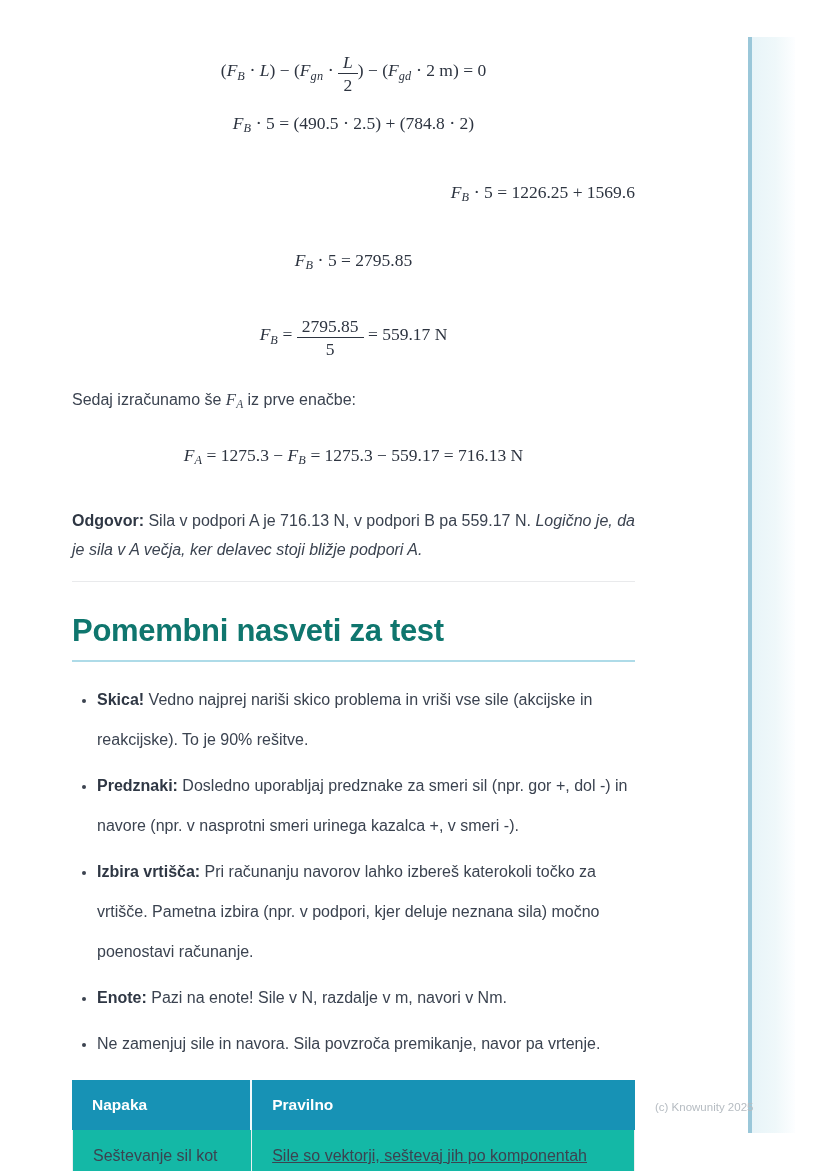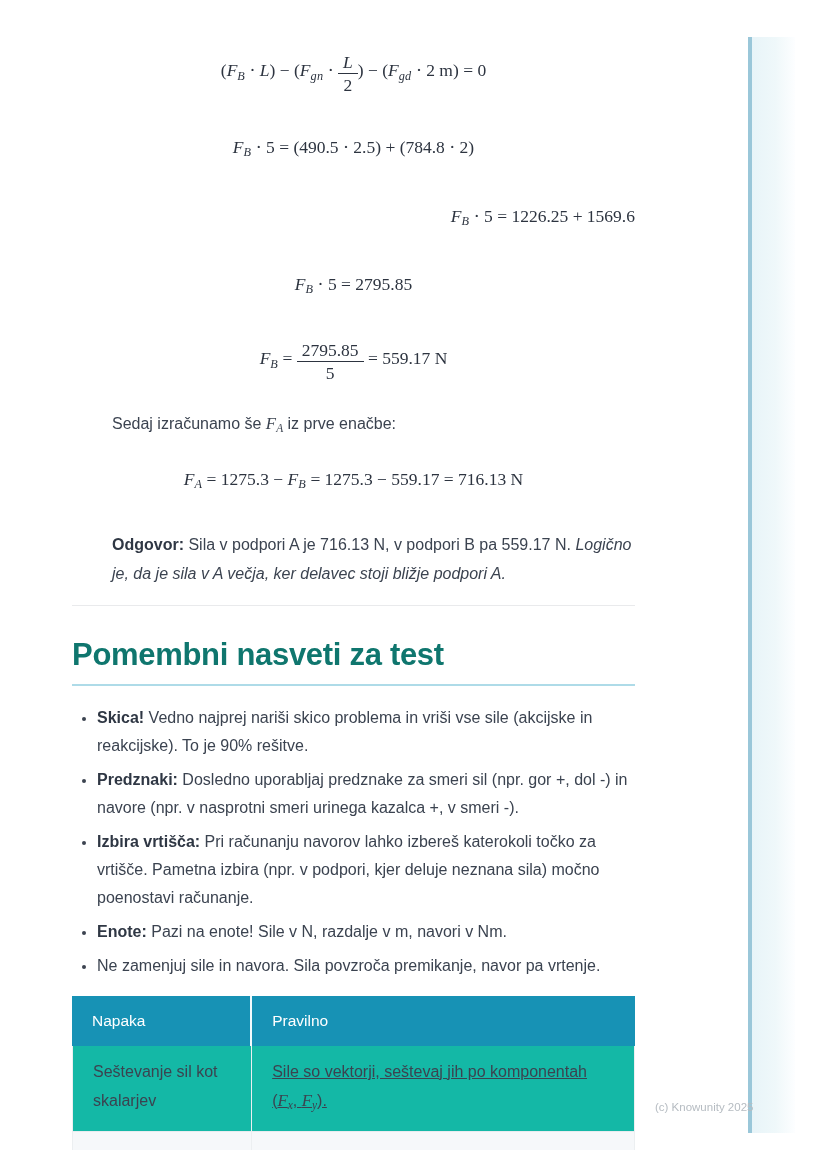--- a/index.html
+++ b/index.html
@@ -14,48 +14,48 @@
     font-size:17.5px; color:#2d3440; line-height:1.2; }
   .math-block span, .math-block sub { white-space:pre; }
   .mi { font-style:italic; }
   .mo { font-style:normal; }
   sub.ms { font-style:italic; font-size:0.7em; vertical-align:-0.28em; letter-spacing:0.02em; }
   .frac { display:inline-block; vertical-align:-0.85em; text-align:center; line-height:1.15; }
   .frac .num { display:block; padding:0 5px 1px; }
   .frac .den { display:block; border-top:1px solid #2d3440; padding:1px 5px 0; }
 
   .eq1 { margin-top:52px; }
-  .eq2 { margin-top:42px; }
+  .eq2 { margin-top:18px; }
   .eq3 { margin-top:46px;text-align:right; }
   .eq4 { margin-top:45px; }
   .eq5 { margin-top:42px; }
   .eq6 { margin-top:26px; }
 
   
-  .body-text { font-size:16px; line-height:29px; color:#3b4350;margin-left:40px; }
+  .body-text { font-size:16px; line-height:29px; color:#3b4350; }
   .p-compute { margin-top:26px; }
   .p-answer { margin-top:38px; }
   .p-answer strong { color:#2f3744; }
   .p-answer em { font-style:italic; }
   .imath { font-family:"Liberation Serif","DejaVu Serif",serif; font-style:italic; font-size:1.05em; }
   .imath sub { font-style:italic; font-size:0.68em; vertical-align:-0.25em; }
 
   hr.divider { border:none; border-top:1px solid #e9eaec; margin-top:17px; }
 
   h1.section-title { margin-top:31px; font-size:31px; font-weight:700; color:#0f766e;
     letter-spacing:-0.3px; padding-bottom:11px; border-bottom:2px solid #aedbe8; }
 
   ul.tips { margin-top:18px; padding-left:25px; list-style:disc; }
-  ul.tips li { font-size:16px; line-height:28px; margin-bottom:6px; color:#3b4350; }
+  ul.tips li { font-size:16px; line-height:40px; margin-bottom:6px; color:#3b4350; }
   ul.tips li strong { color:#2f3744; }
   ul.tips li::marker { color:#3b4350; font-size:0.9em; }
 
   
   .mistakes-table { margin-top:16px; width:100%; border-collapse:separate; border-spacing:0; }
-  .mistakes-table th { background:#1792b5; color:#ffffff; font-size:15.5px; font-weight:400;
+  .mistakes-table th { background:#1792b5; color:#ffffff; font-size:15.5px; font-weight:700;
     text-align:left; padding:16px 20px; }
   .mistakes-table th:first-child { width:32%; border-right:2px solid #f3fafc; }
   .mistakes-table td { font-size:16px; line-height:29px; padding:11px 20px; vertical-align:top;
     border-bottom:1px solid #e9ecef; background:#14b8a6; }
   .mistakes-table tr td:first-child { border-left:1px solid #eceff1; border-right:1px solid #eceff1; }
   .mistakes-table tr td:last-child { border-right:1px solid #eceff1;text-decoration:underline; }
   .mistakes-table tr.partial td { background:#f6f8fa; height:18px; padding:0 20px; border-bottom:none; }
 
   
   .edge-strip { position:absolute; left:748px; top:37px; width:47px; height:1096px;

